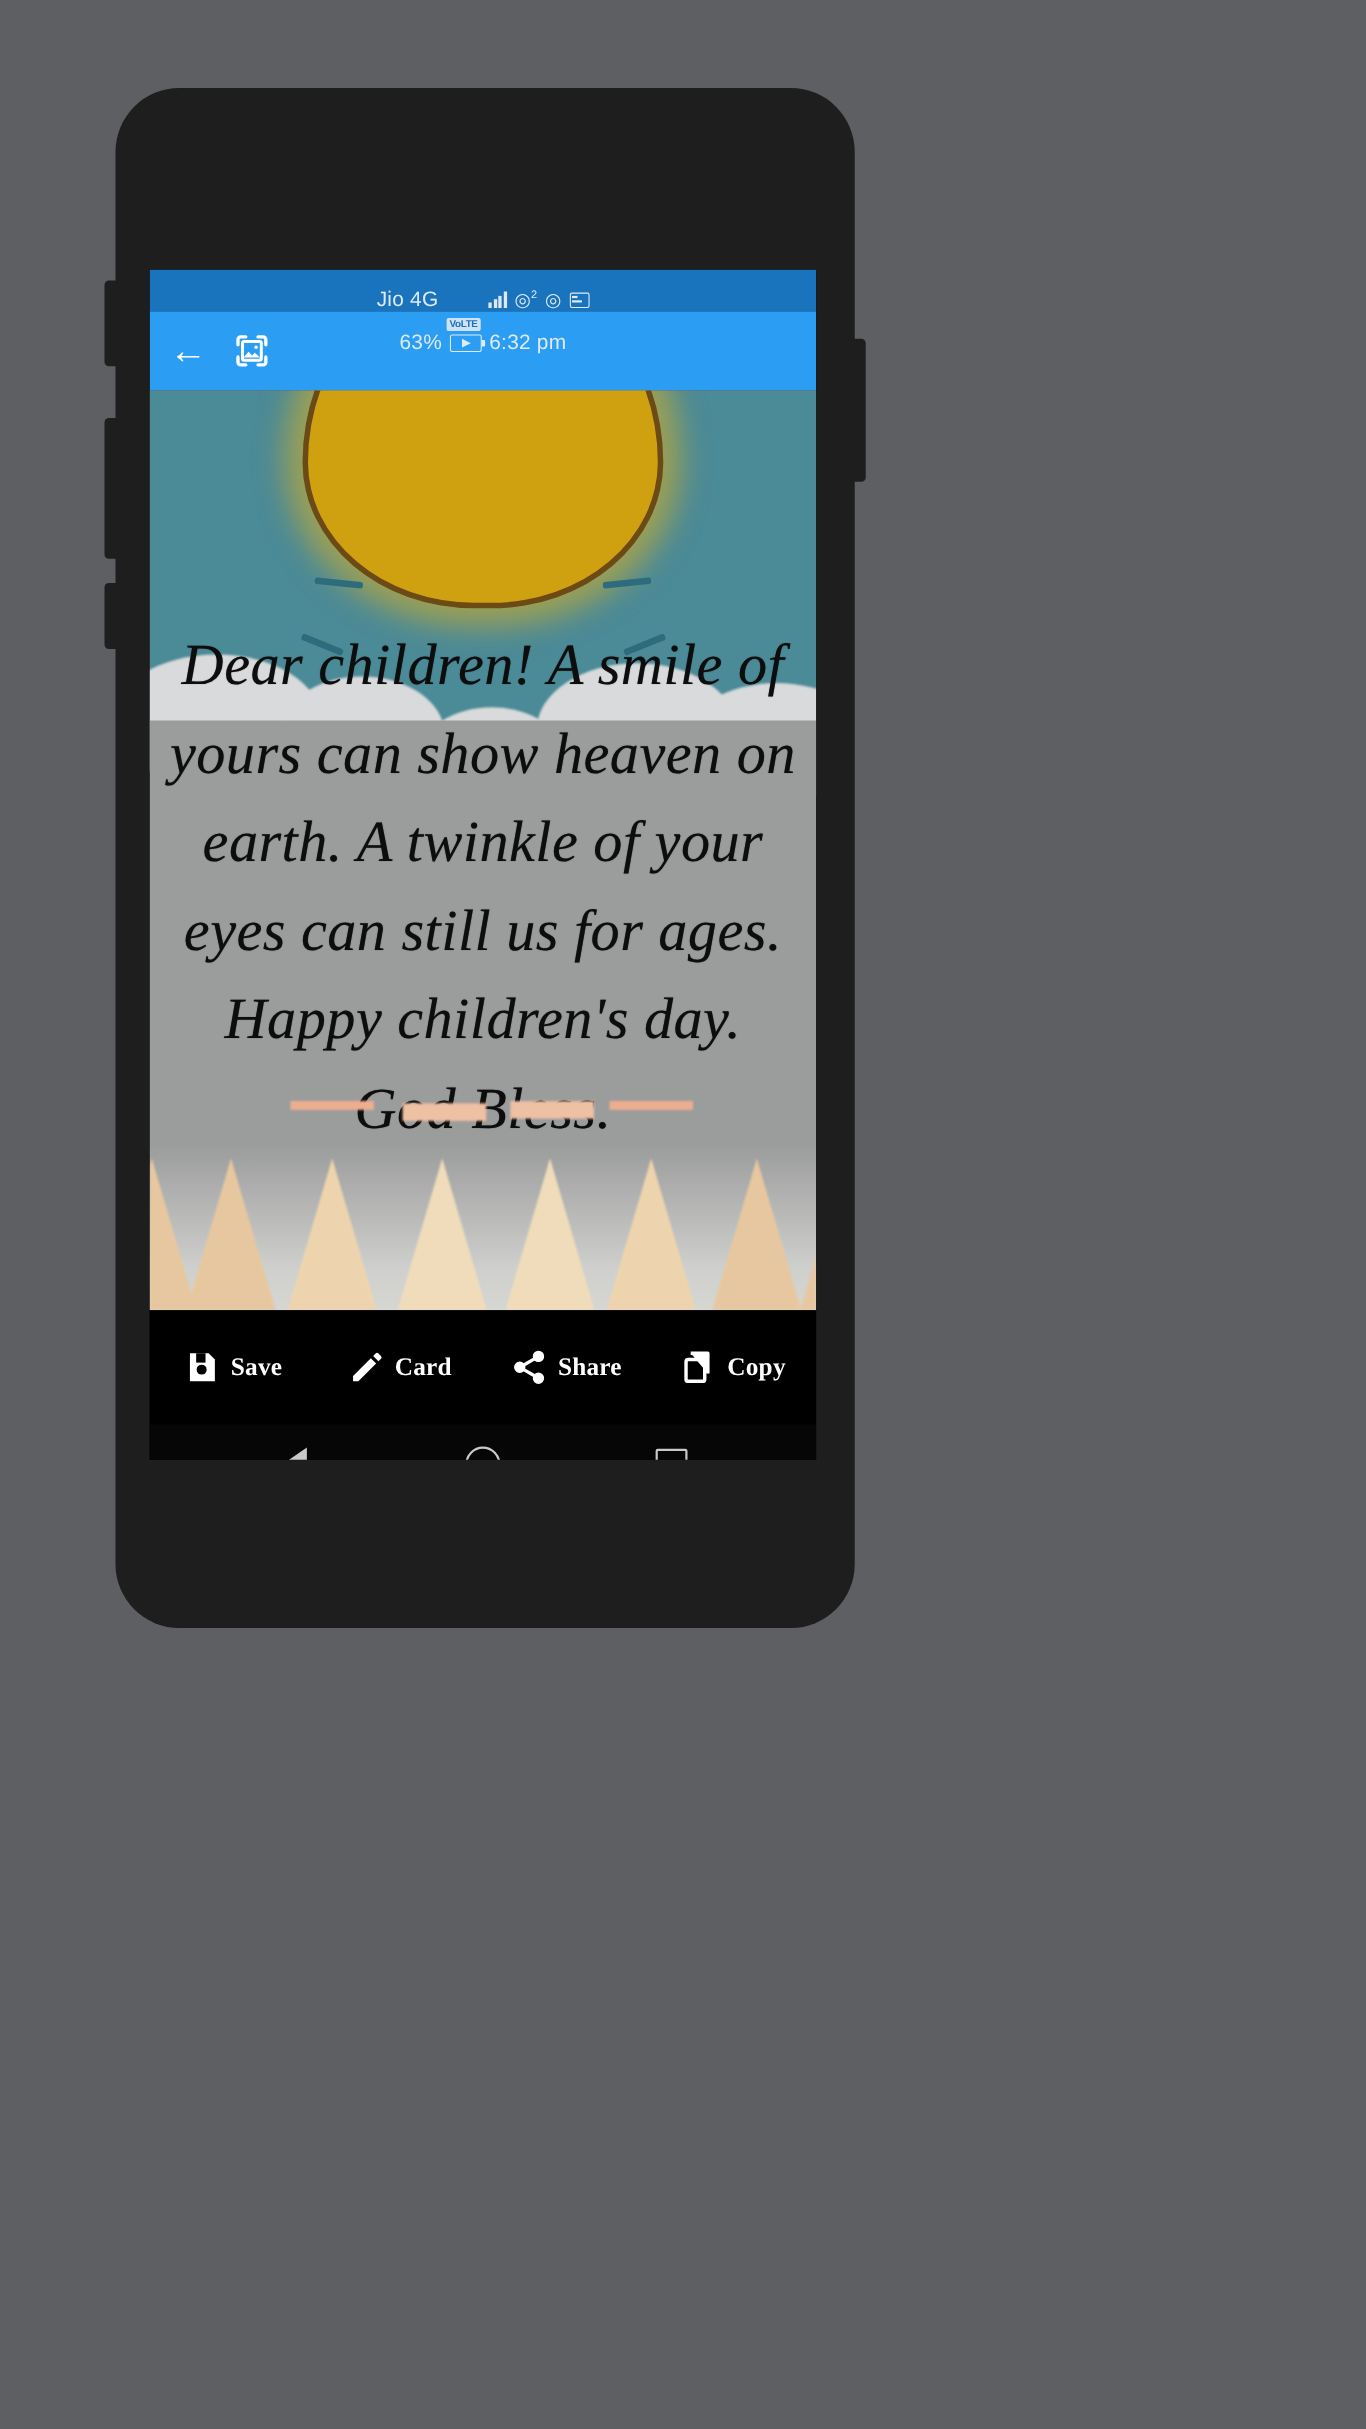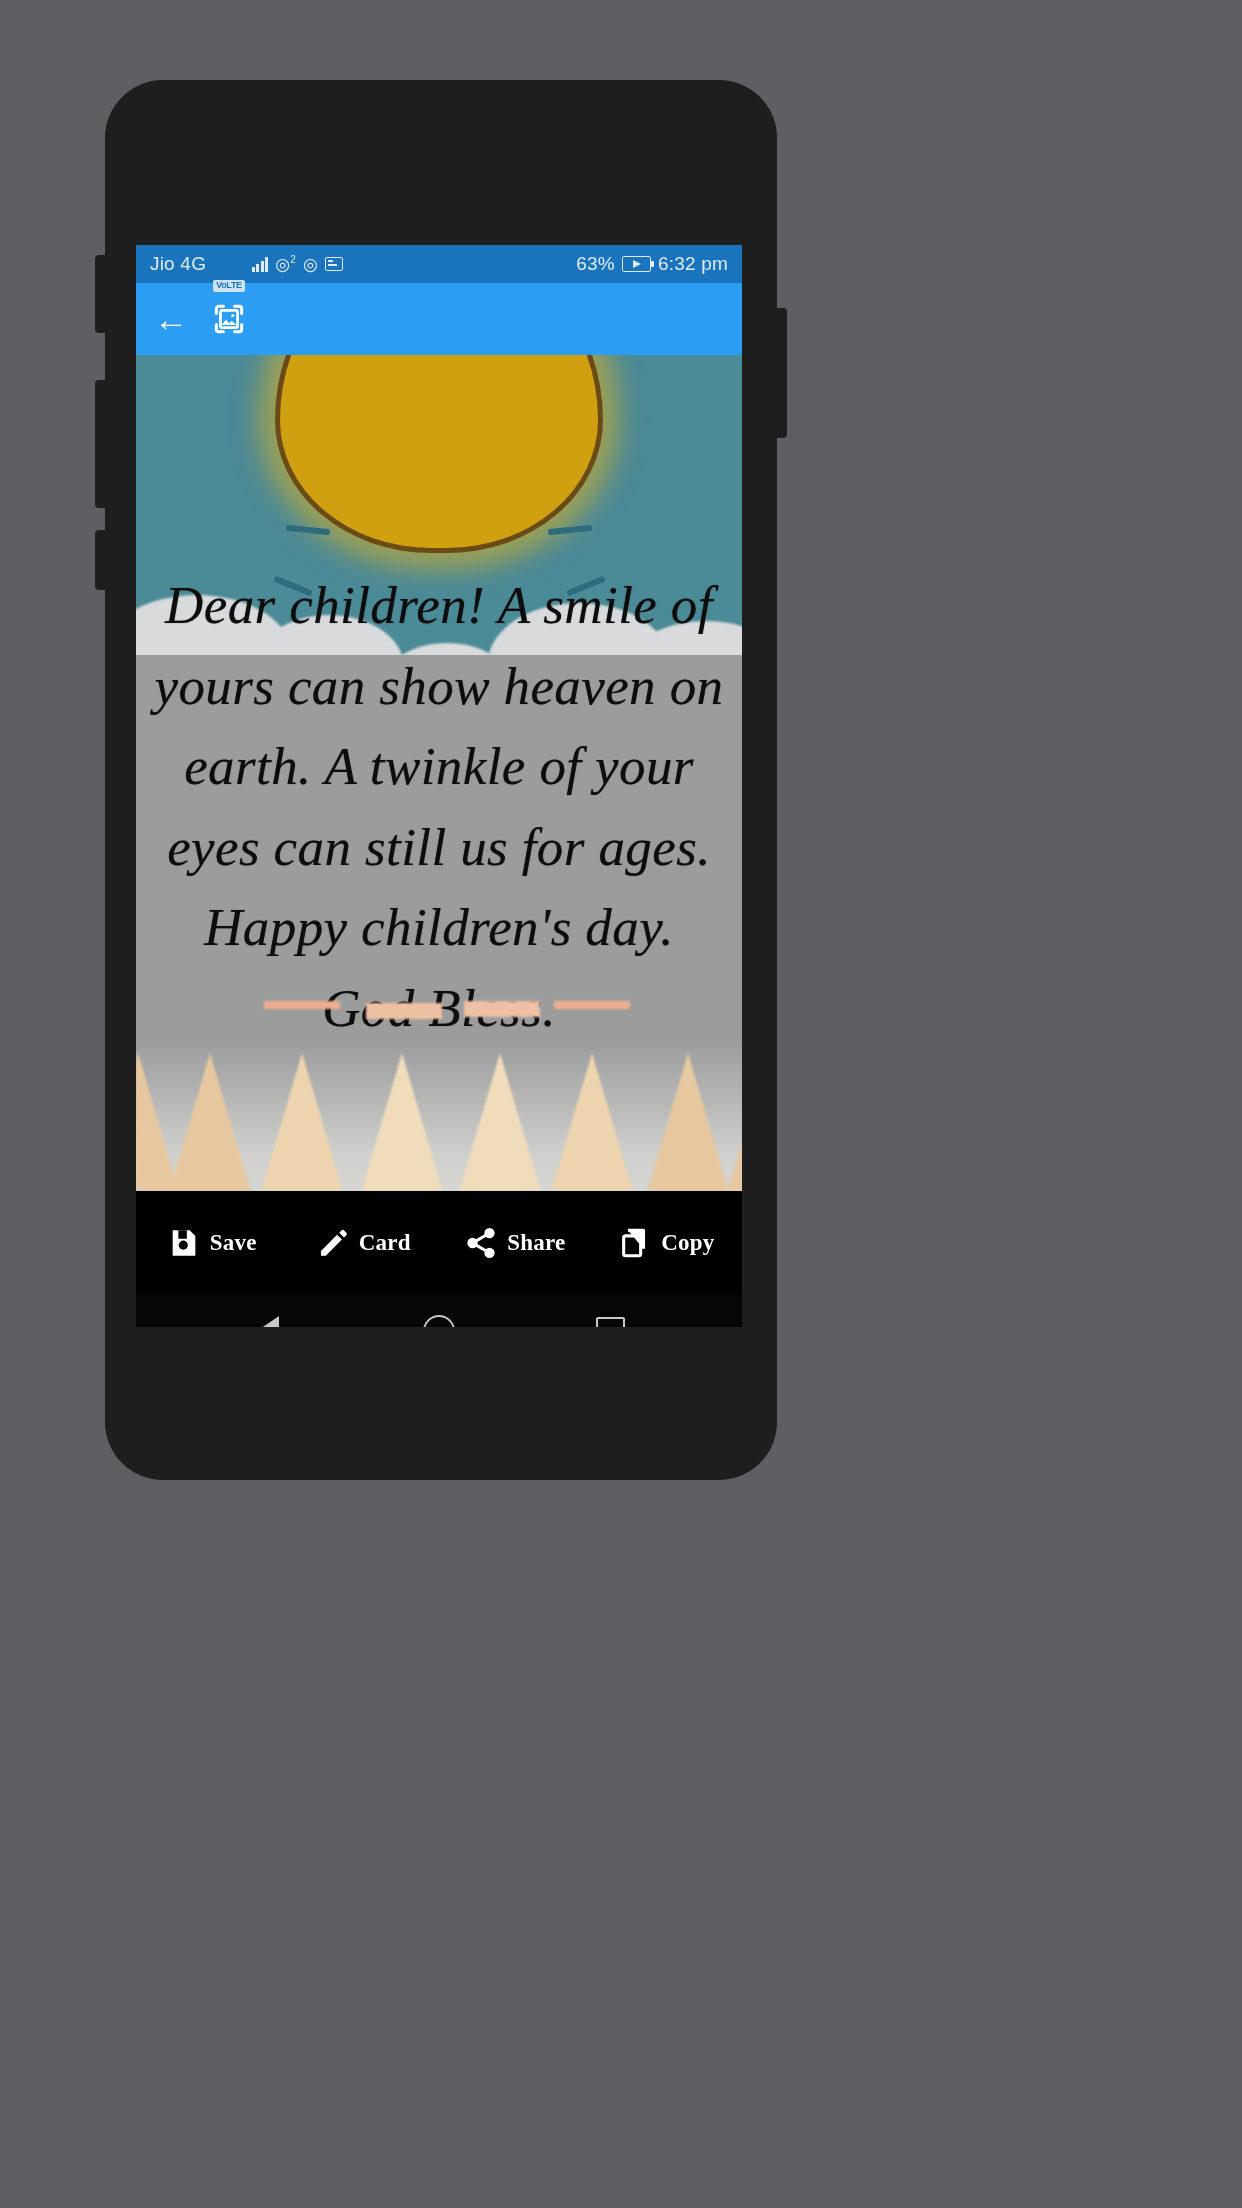--- a/index.html
+++ b/index.html
@@ -37,20 +37,21 @@
 
   
   #status-bar{
     height:38px;
     background:#1a74bd;
     display:flex;align-items:center;
     padding:0 14px;
     color:#dfeaf4;
     font-size:19px;
     letter-spacing:.2px;
+    flex-direction:column;
   }
   .sb-left{display:flex;align-items:center;gap:7px;flex:1;}
   .sb-right{display:flex;align-items:center;gap:7px;}
   .volte-badge{
     background:#cfe2f2;color:#1a74bd;
     font-size:9px;font-weight:bold;
     padding:1px 3px;border-radius:2px;
     letter-spacing:-.3px;line-height:1.1;margin-top:44px;
   }
   .sig-bars{display:flex;align-items:flex-end;gap:1.5px;height:15px;}

